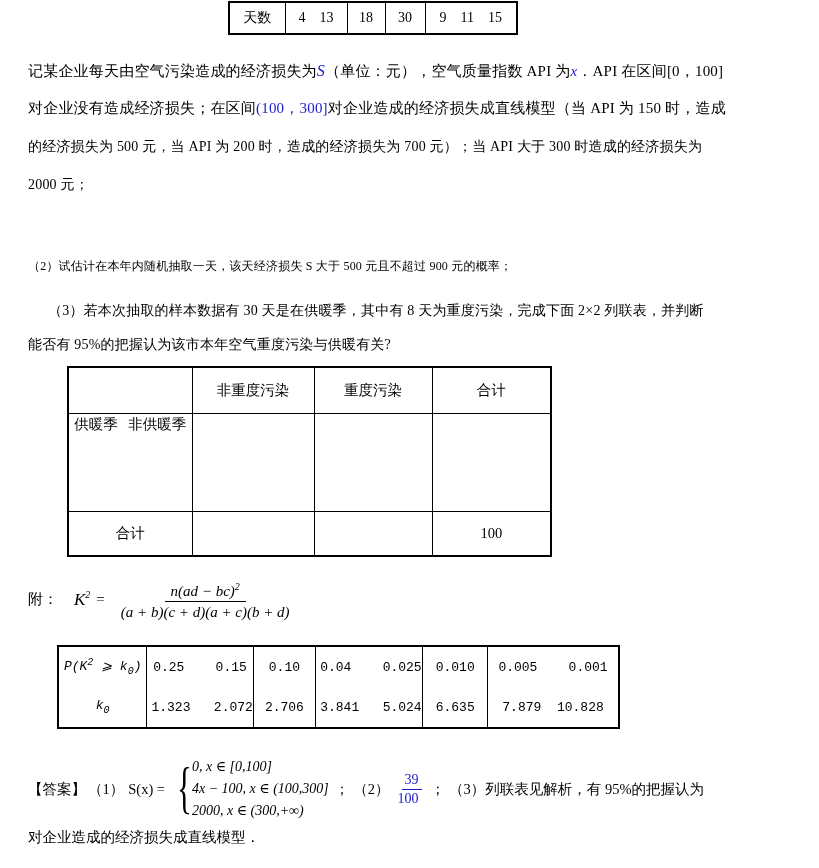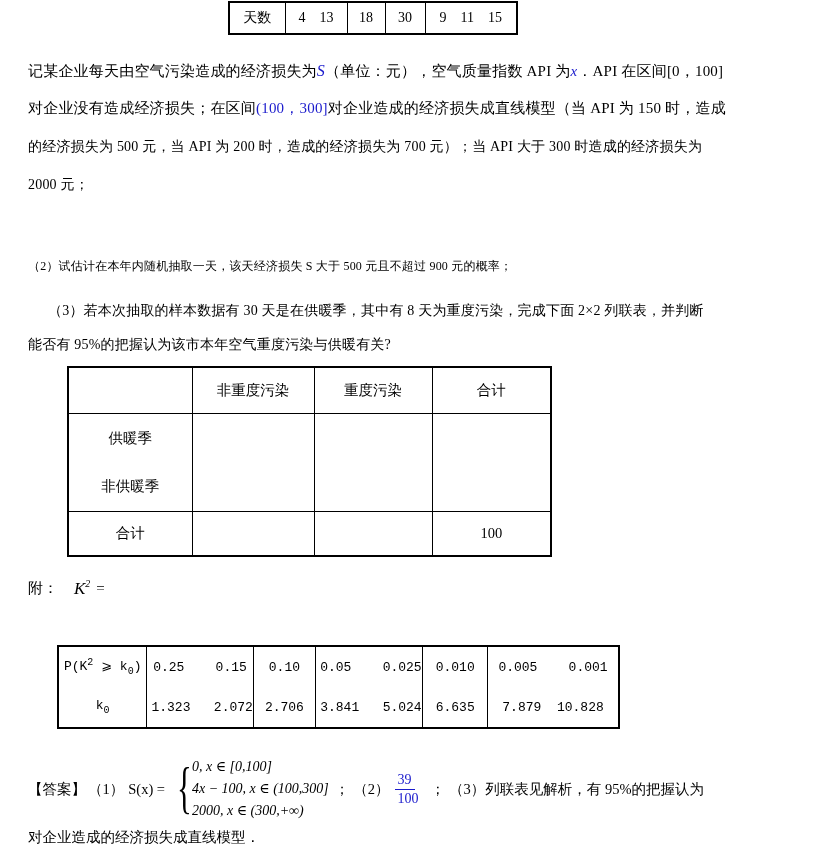--- a/index.html
+++ b/index.html
@@ -81,21 +81,20 @@
   }
   .ct-col0 { width: 124px; }
   .ct-col1 { width: 122px; }
   .ct-col2 { width: 118px; }
   .ct-col3 { width: 119px; }
   .ct-row-head td { height: 46px; }
   .ct-row-mid td { height: 97px; }
   .ct-row-sum td { height: 45px; }
   .ct-mid-label {
     display: flex;
-    flex-direction: column;
     justify-content: space-around;
     height: 97px;
   }
   .ct-mid-label span { display: block; line-height: 20px; }
 
   
   #formula-block {
     position: absolute;
     left: 28px;
     top: 578px;
@@ -151,20 +150,21 @@
     text-align: center;
     height: 41px;
     padding: 0 4px;
     box-sizing: border-box;
     white-space: pre;
   }
   #cv-table td:first-child { border-left: none; }
   #cv-table td:last-child { border-right: none; }
   .cv-head-cell {
     font-family: "Liberation Serif", "DejaVu Serif", serif;
+    font-style: italic;
     font-size: 13px;
   }
   .cv-c0 { width: 88px; }
   .cv-c1 { width: 105px; }
   .cv-c2 { width: 62px; }
   .cv-c3 { width: 106px; }
   .cv-c4 { width: 64px; }
   .cv-c5 { width: 130px; }
 
   
@@ -196,21 +196,21 @@
     display: inline-flex;
     flex-direction: column;
     justify-content: center;
     font-size: 14px;
     font-style: italic;
   }
   .cases .case-line { line-height: 22px; white-space: nowrap; }
   .frac-small {
     display: inline-flex;
     flex-direction: column;
-    align-items: flex-start;
+    align-items: flex-end;
     vertical-align: middle;
     margin: 0 5px;
     font-size: 14px;
   }
   .frac-small .num {
     padding: 0 3px 1px 3px;
     border-bottom: 1.5px solid #1a1acc;
     line-height: 16px;
     color: #1a1acc;
   }
@@ -287,29 +287,33 @@
       <td></td>
       <td>100</td>
     </tr>
   </tbody>
     </table>
 
   <div id="formula-block">
     <span class="fu-label">附：</span>
     <span class="kk"><span>K</span><span class="sup">2</span></span>
     <span style="margin:0 6px;">=</span>
+    <span class="frac">
+      <span class="num"><span>n(ad − bc)</span><span class="sup">2</span></span>
+      <span class="den">(a + b)(c + d)(a + c)(b + d)</span>
+    </span>
   </div>
 
   <table id="cv-table">
     <tbody>
         <tr>
       <td class="cv-c0 cv-head-cell"><span>P(K</span><span class="sup">2</span><span> ⩾ k</span><span class="sub">0</span><span>)</span></td>
       <td class="cv-c1">0.25    0.15</td>
       <td class="cv-c2">0.10</td>
-      <td class="cv-c3">0.05    0.025</td>
+      <td class="cv-c3">0.04    0.025</td>
       <td class="cv-c4">0.010</td>
       <td class="cv-c5">0.005    0.001</td>
     </tr>
     <tr>
       <td class="cv-c0 cv-head-cell"><span>k</span><span class="sub">0</span></td>
       <td class="cv-c1">1.323   2.072</td>
       <td class="cv-c2">2.706</td>
       <td class="cv-c3">3.841   5.024</td>
       <td class="cv-c4">6.635</td>
       <td class="cv-c5">7.879  10.828</td>

